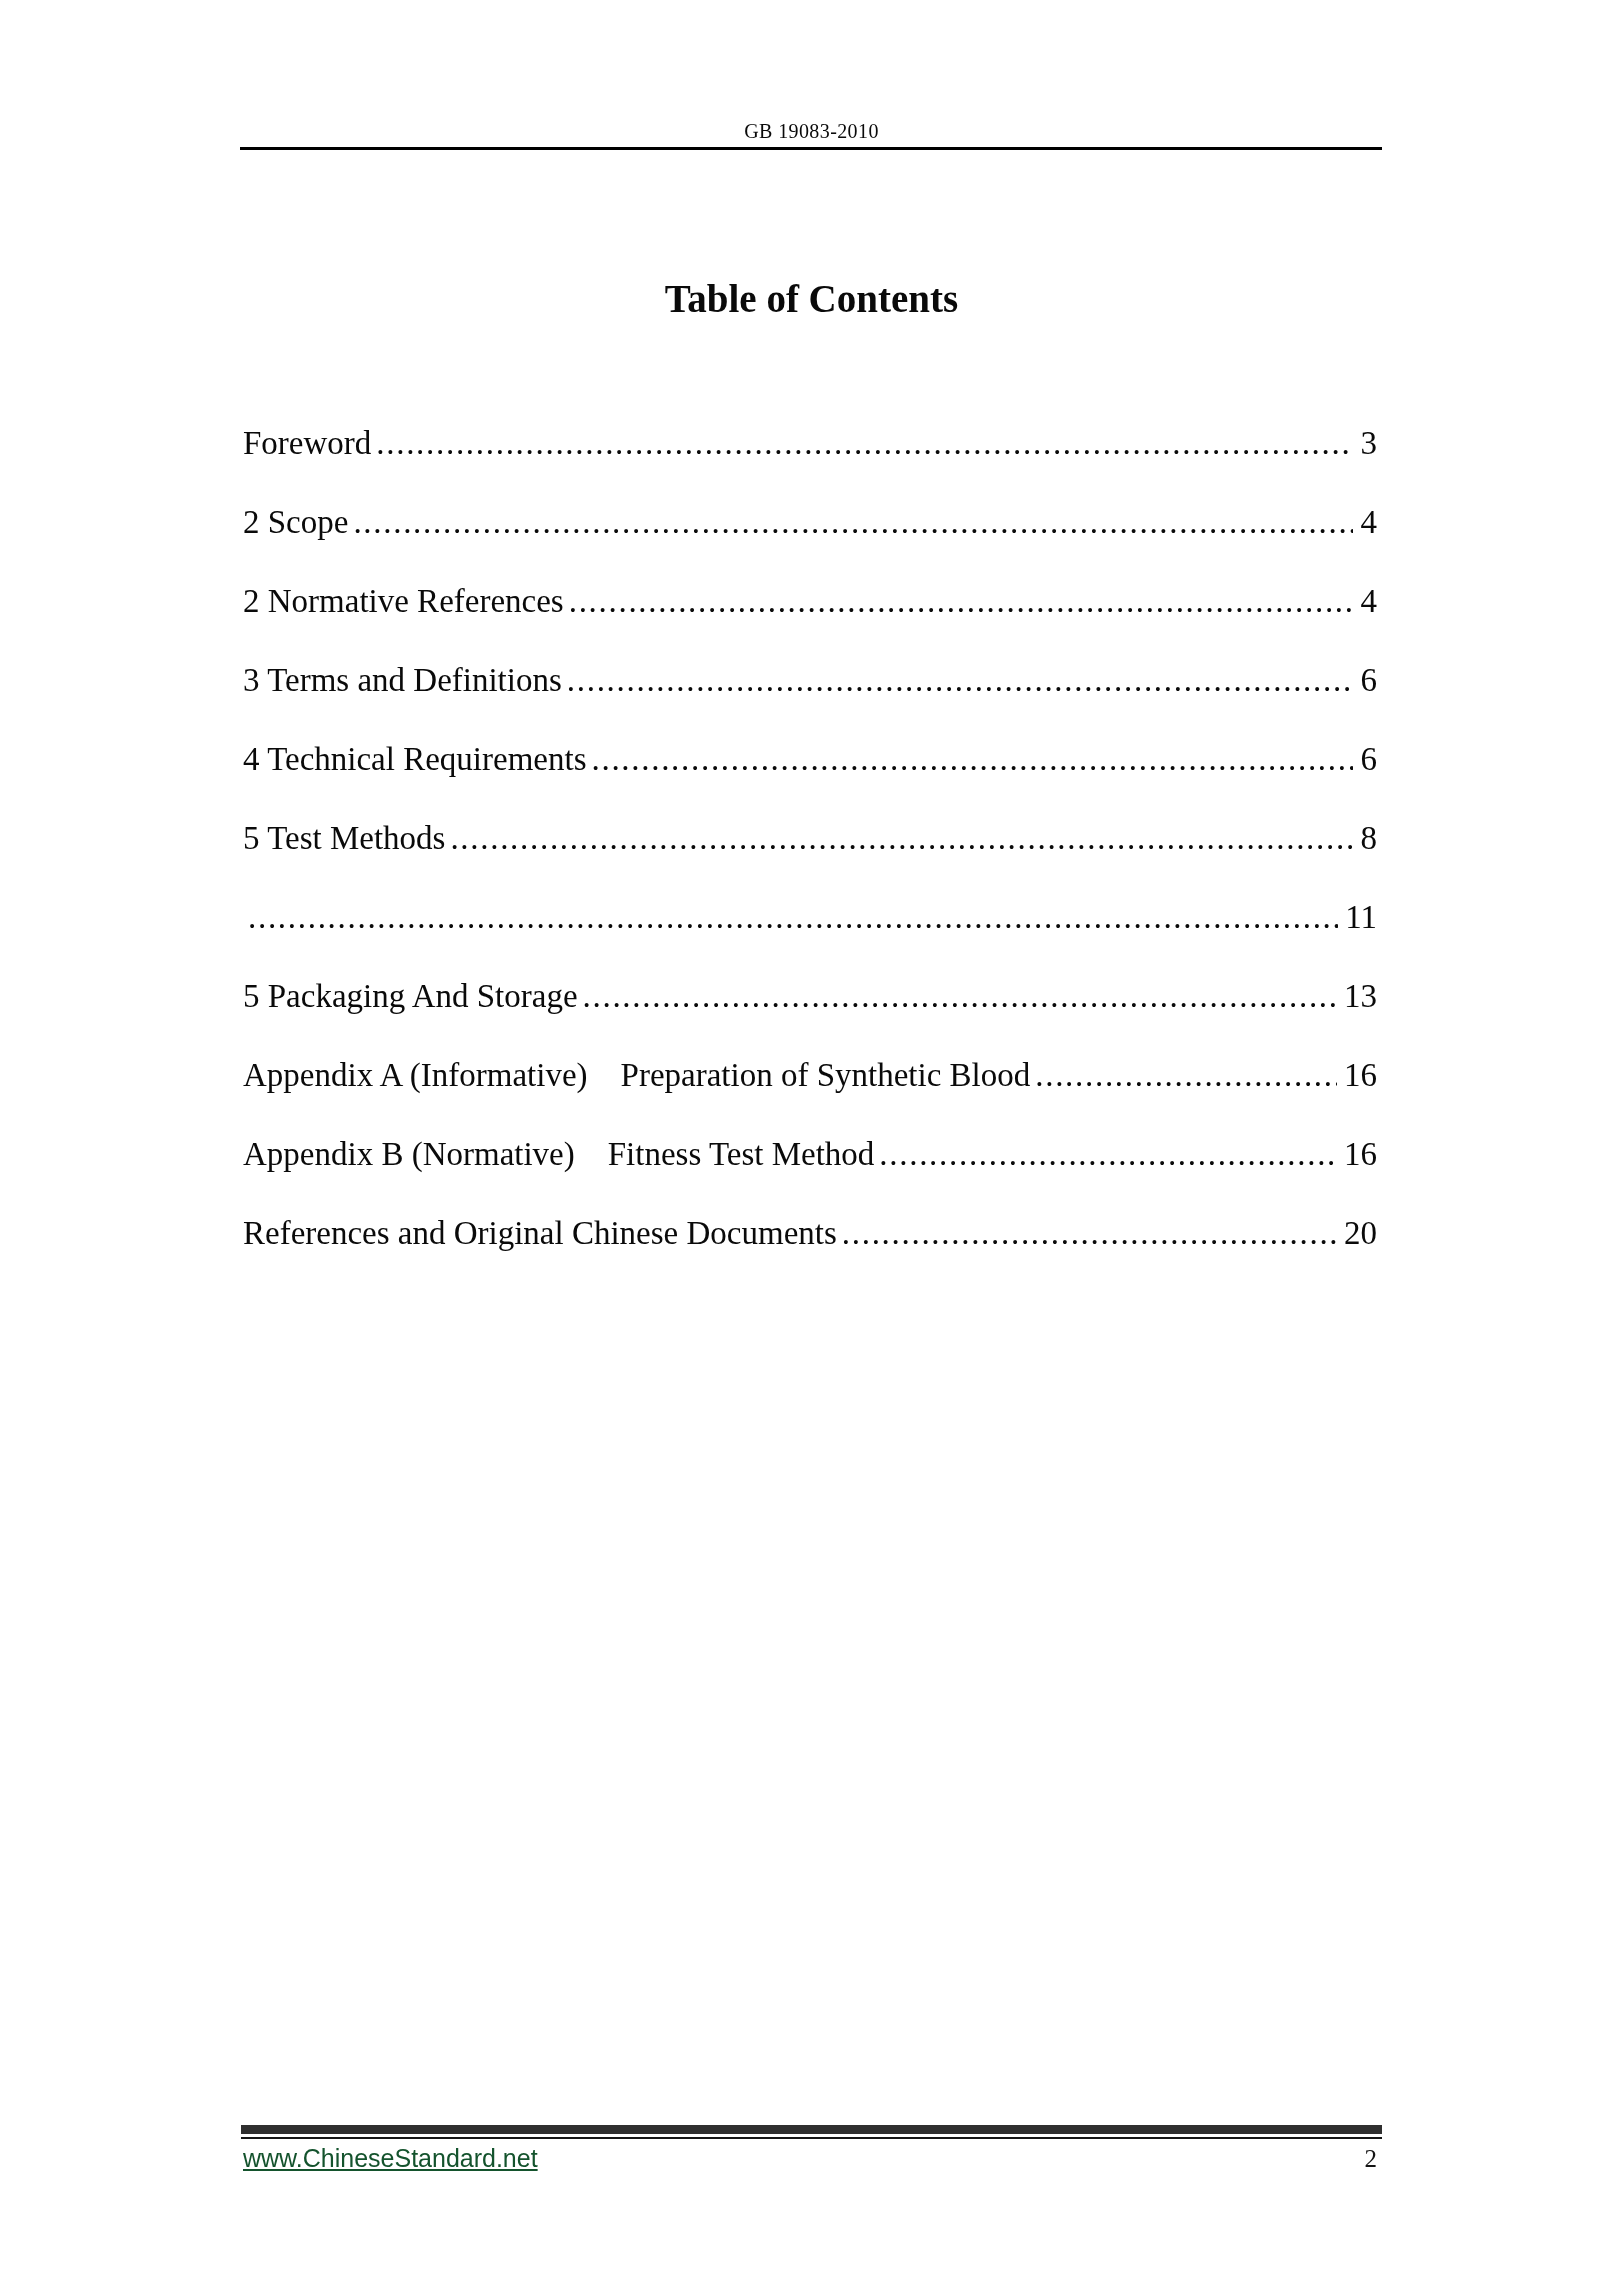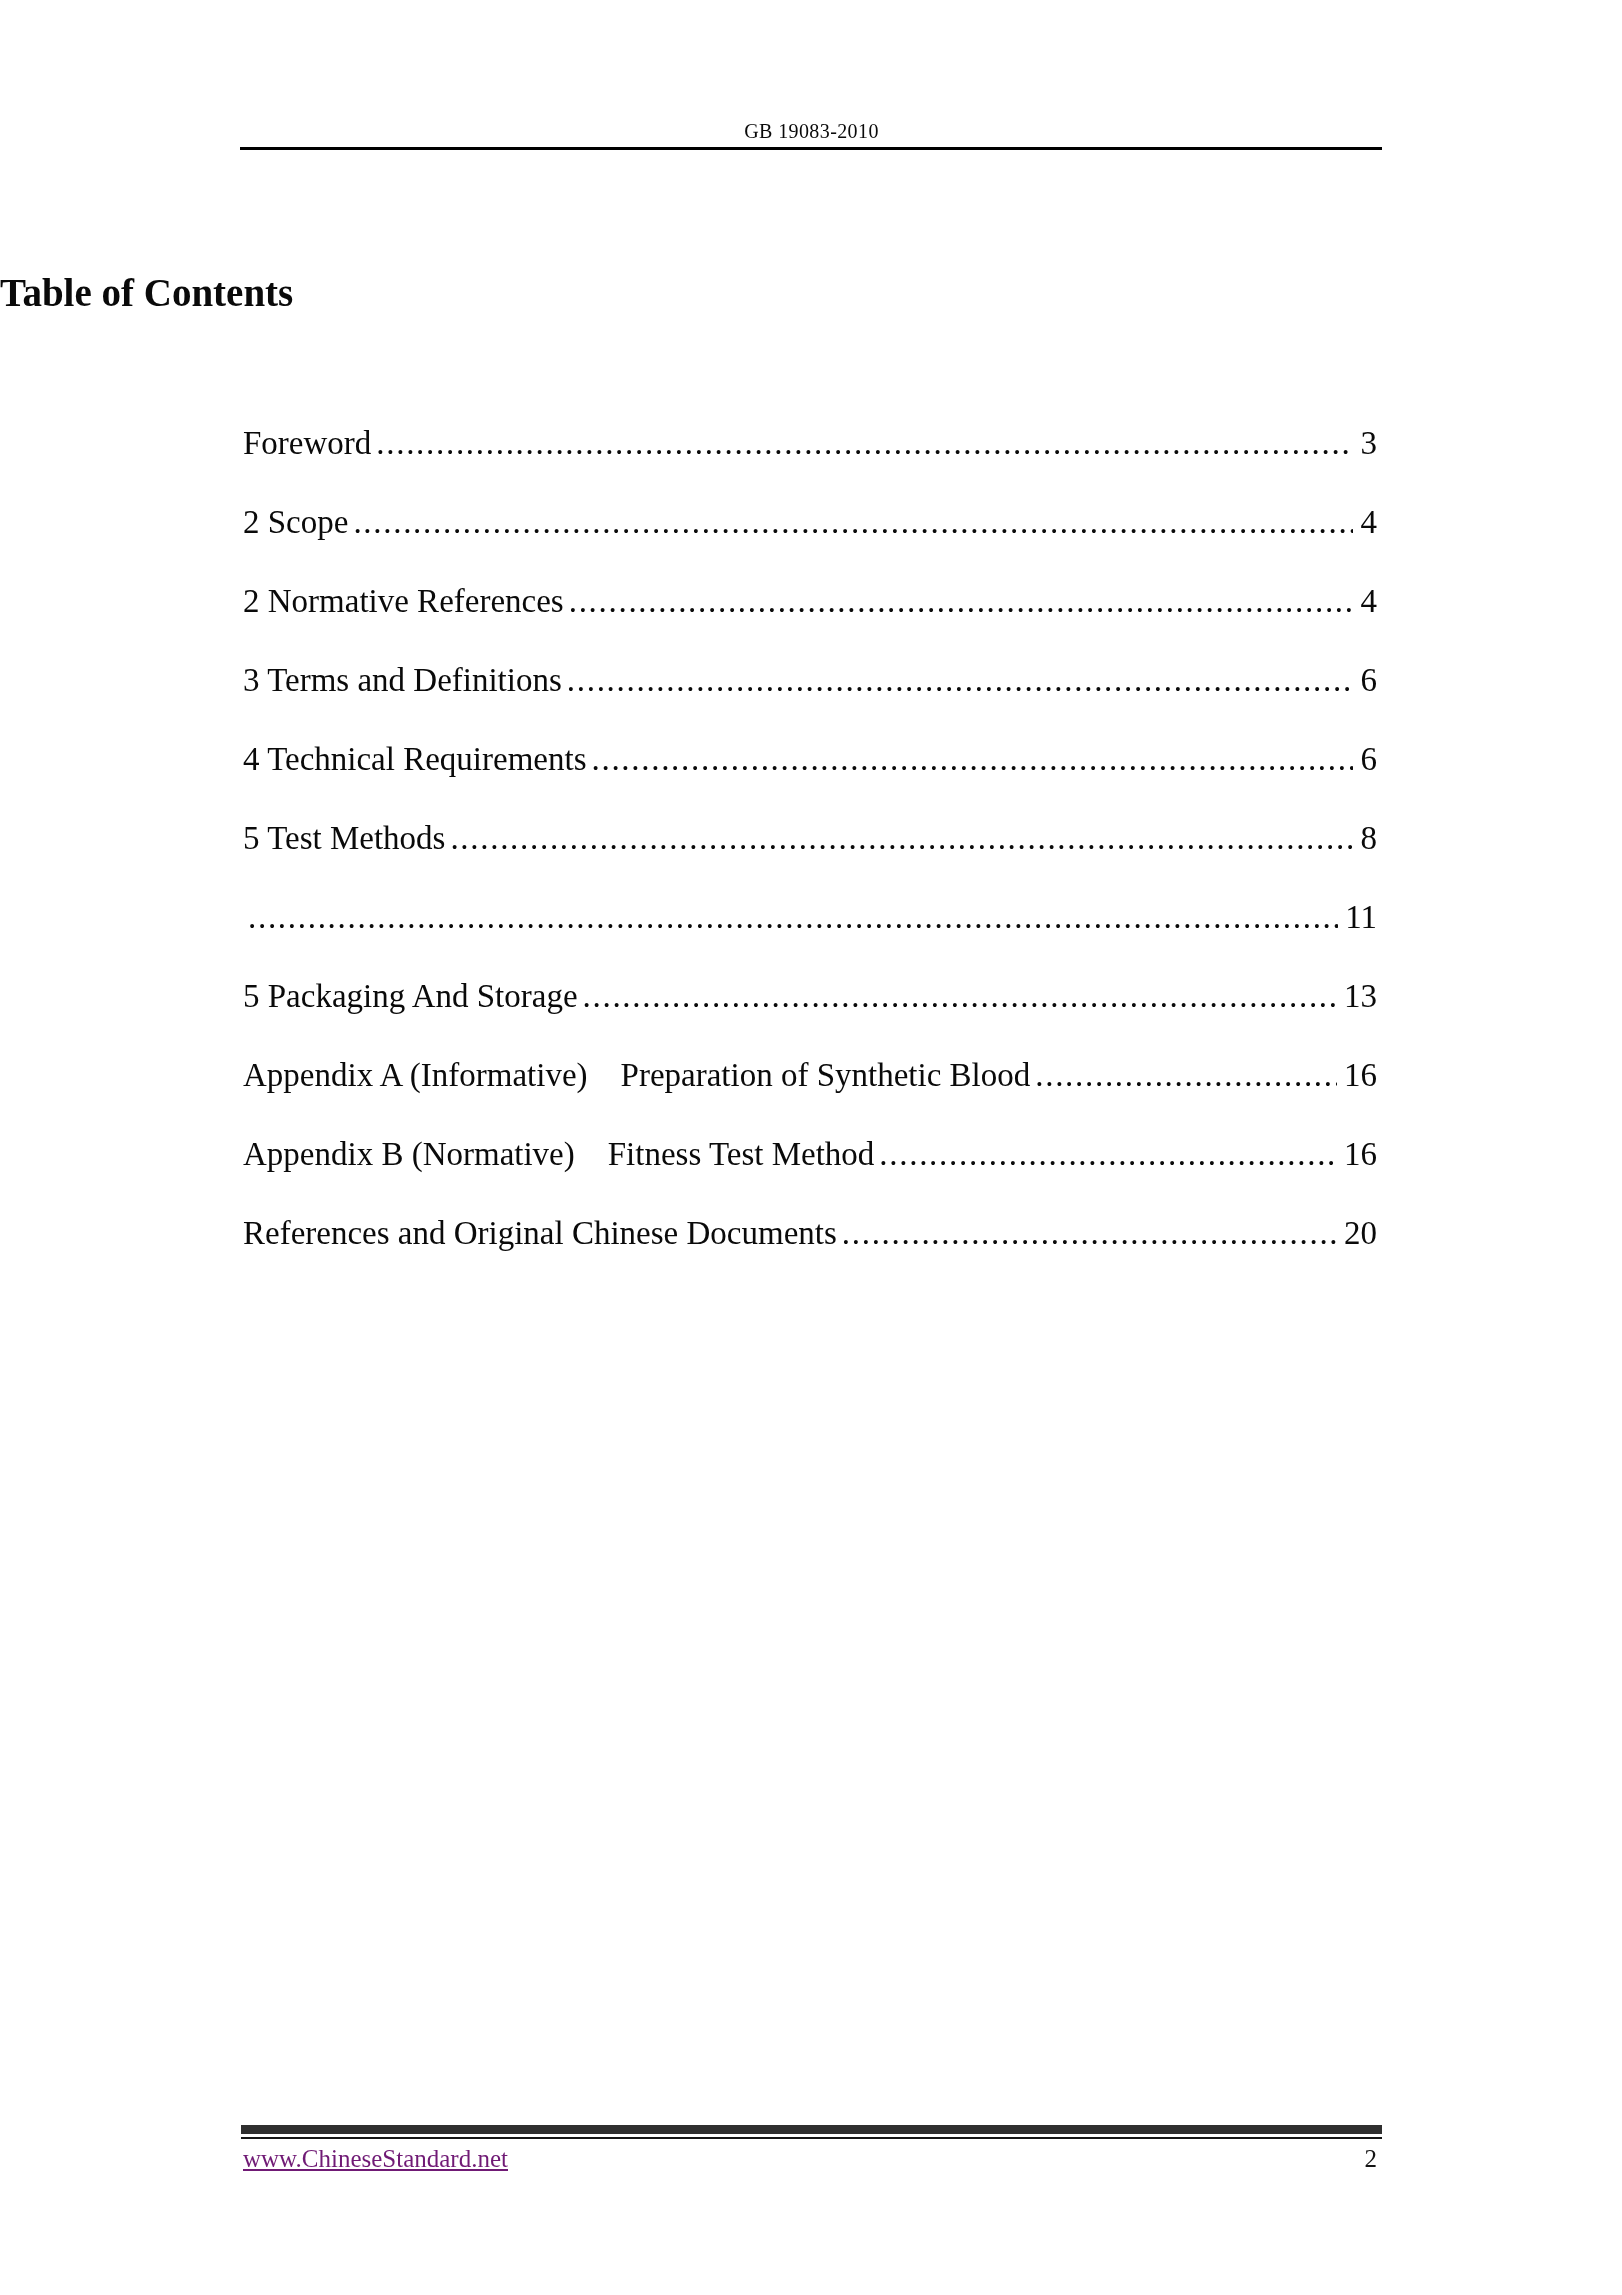--- a/index.html
+++ b/index.html
@@ -33,24 +33,24 @@
     top: 147px;
     left: 240px;
     width: 1142px;
     height: 2.5px;
     background: #000000;
   }
 
   
   .doc-title {
     position: absolute;
-    top: 269px;
+    top: 275px;
     left: 0;
     width: 100%;
-    text-align: left;
+    text-align: center;
     font-size: 39px;
     font-weight: bold;
     line-height: 48px;
   }
 
   
   .toc {
     position: absolute;
     top: 404px;
     left: 243px;
@@ -103,23 +103,23 @@
     top: 2141px;
     left: 243px;
     width: 1134px;
     display: flex;
     justify-content: space-between;
     align-items: baseline;
     font-size: 25px;
     line-height: 35px;
   }
   .footer-link {
-    font-family: Liberation Serif, serif;
+    font-family: Liberation Sans, sans-serif;
     text-decoration: underline;
-    color: #701a75;
+    color: #14532d;
     cursor: pointer;
   }
   .footer-page {
     font-family: "Liberation Serif", serif;
     color: #141414;
   }
 </style>
 </head>
 <body>
 

